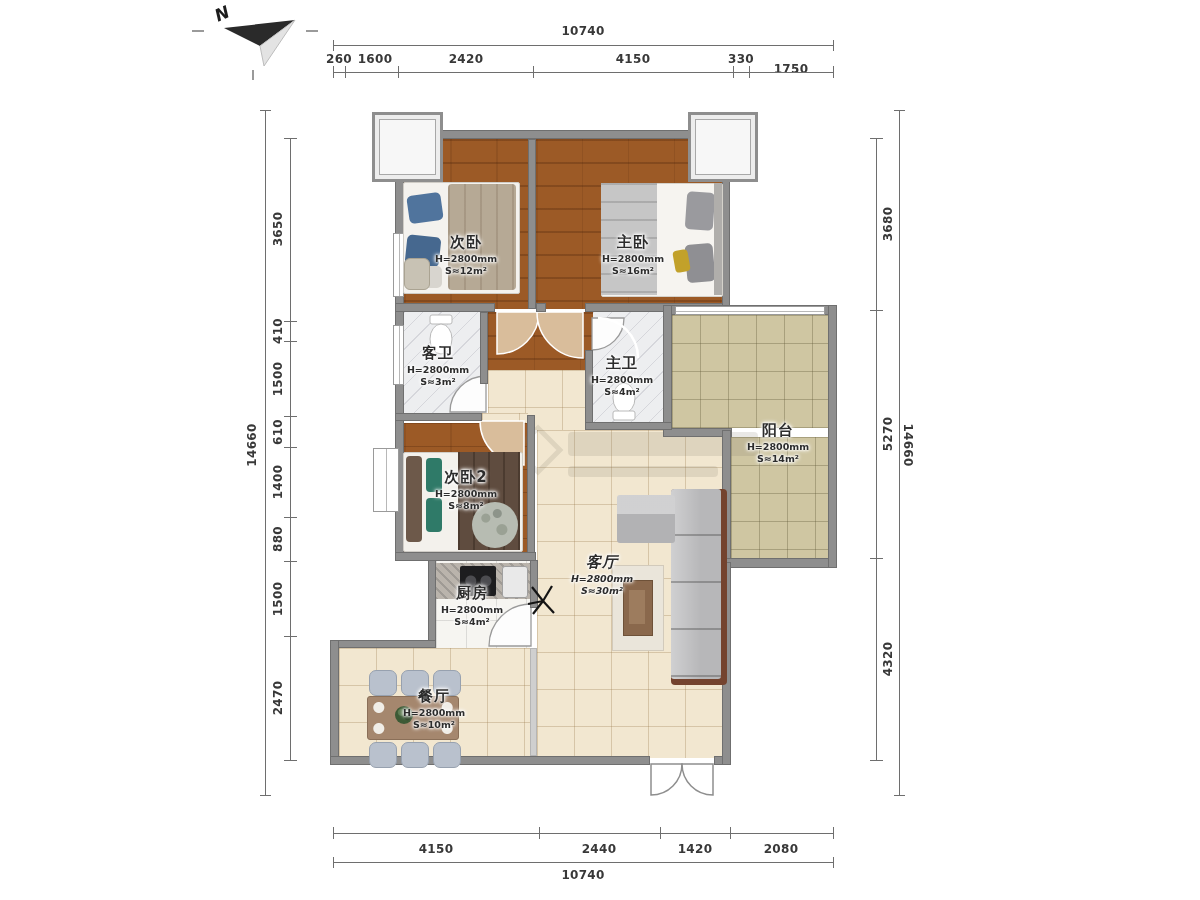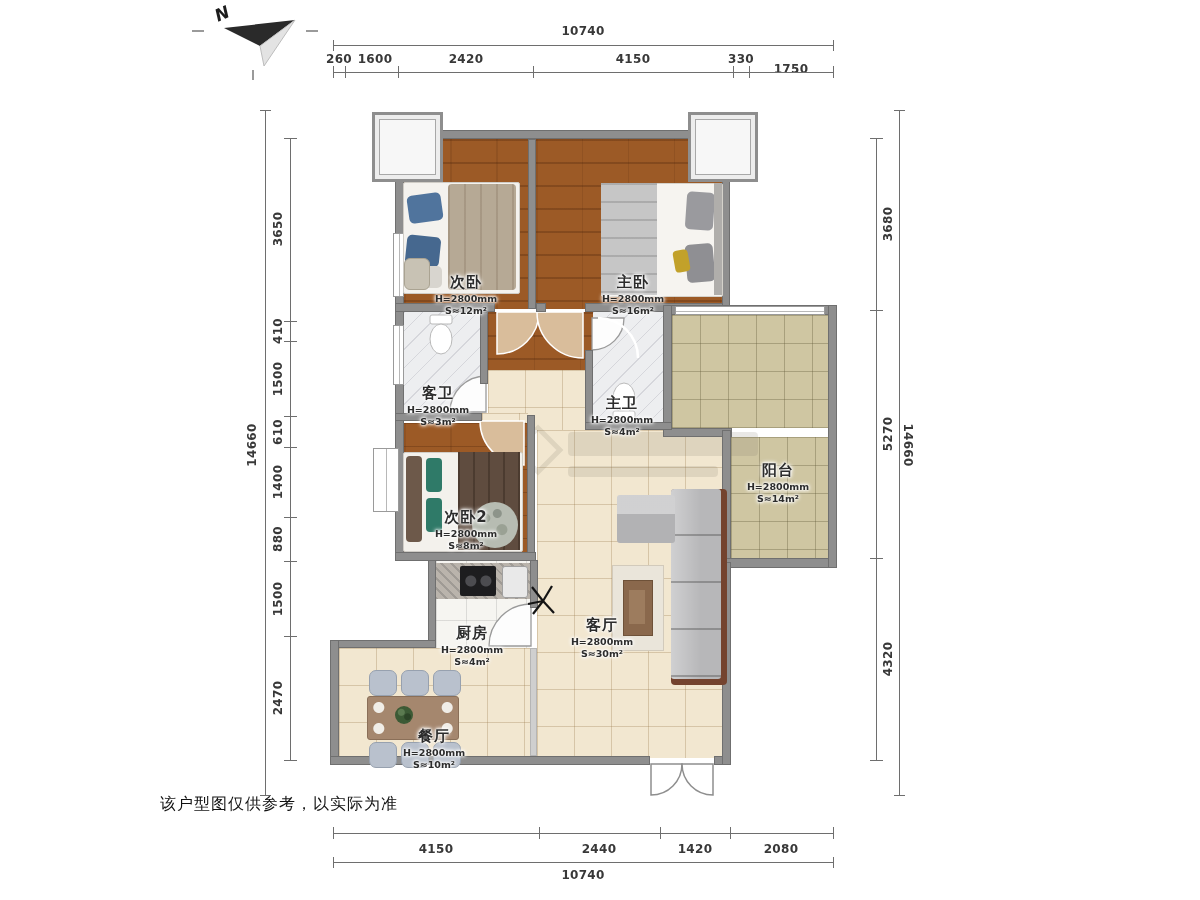--- a/index.html
+++ b/index.html
@@ -27,21 +27,21 @@
     repeating-linear-gradient(180deg,rgba(150,150,150,.28) 0 1px,transparent 1px 30px);}
   
   .win{position:absolute;background:#ffffff;border:1px solid #9a9a9a;}
   .win.h::after{content:"";position:absolute;left:0;right:0;top:50%;height:1px;background:#b8b8b8;}
   .win.v::after{content:"";position:absolute;top:0;bottom:0;left:50%;width:1px;background:#b8b8b8;}
   .bay{position:absolute;background:#ededed;border:3px solid #8e8e8e;}
   .bay::after{content:"";position:absolute;inset:4px;border:1px solid #a8a8a8;background:#f7f7f7;}
   
   .room-label{position:absolute;transform:translateX(-50%);text-align:center;color:#2c2c2c;
     text-shadow:0 0 2px #fff,0 0 3px #fff,0 0 4px #fff,0 0 5px #fff;white-space:nowrap;}
-  .rn{font-size:15px;font-weight:700;letter-spacing:1px;margin-top:40px;}
+  .rn{font-size:15px;font-weight:700;letter-spacing:1px;}
   .rs{font-size:9.5px;font-weight:600;margin-top:1px;}
   
   .dline{position:absolute;background:#6e6e6e;}
   .tickv{position:absolute;width:1px;background:#6e6e6e;}
   .tickh{position:absolute;height:1px;background:#6e6e6e;}
   .dim{position:absolute;color:#383838;font-size:12px;font-weight:600;letter-spacing:.3px;
        transform:translateX(-50%);white-space:nowrap;}
   .dimv{position:absolute;color:#383838;font-size:12px;font-weight:600;letter-spacing:.3px;
        transform:translate(-50%,-50%) rotate(-90deg);white-space:nowrap;}
   .dimv.cw{transform:translate(-50%,-50%) rotate(90deg);}
@@ -219,21 +219,21 @@
   <div class="room-label" style="left:778px;top:421px;">
     <div class="rn">阳台</div>
     <div class="rs">H=2800mm</div>
     <div class="rs">S≈14m²</div>
   </div>
   <div class="room-label" style="left:466px;top:468px;">
     <div class="rn">次卧2</div>
     <div class="rs">H=2800mm</div>
     <div class="rs">S≈8m²</div>
   </div>
-  <div class="room-label" style="left:602px;top:576px;">
+  <div class="room-label" style="left:602px;top:553px;font-style:italic;">
     <div class="rn">客厅</div>
     <div class="rs">H=2800mm</div>
     <div class="rs">S≈30m²</div>
   </div>
   <div class="room-label" style="left:472px;top:584px;">
     <div class="rn">厨房</div>
     <div class="rs">H=2800mm</div>
     <div class="rs">S≈4m²</div>
   </div>
   <div class="room-label" style="left:434px;top:687px;">
@@ -305,14 +305,13 @@
   <div class="tickh" style="left:870px;top:558px;width:13px;"></div>
   <div class="tickh" style="left:870px;top:760px;width:13px;"></div>
   <div class="dimv" style="left:888px;top:224px;">3680</div>
   <div class="dimv" style="left:888px;top:434px;">5270</div>
   <div class="dimv" style="left:888px;top:659px;">4320</div>
   <div class="dline" style="left:899px;top:110px;width:1px;height:685px;"></div>
   <div class="tickh" style="left:894px;top:110px;width:11px;"></div>
   <div class="tickh" style="left:894px;top:795px;width:11px;"></div>
   <div class="dimv cw" style="left:908px;top:445px;">14660</div>
 
-  <div class="disclaimer">该户型图仅供参考，以实际为准</div>
 </div>
 
 </body></html>

